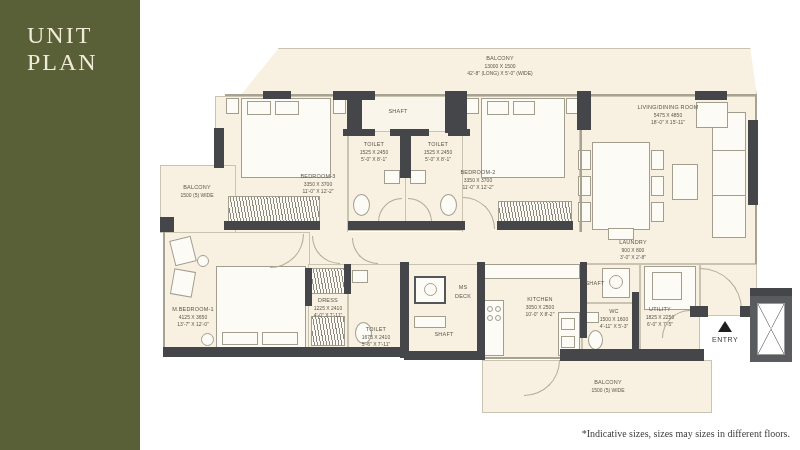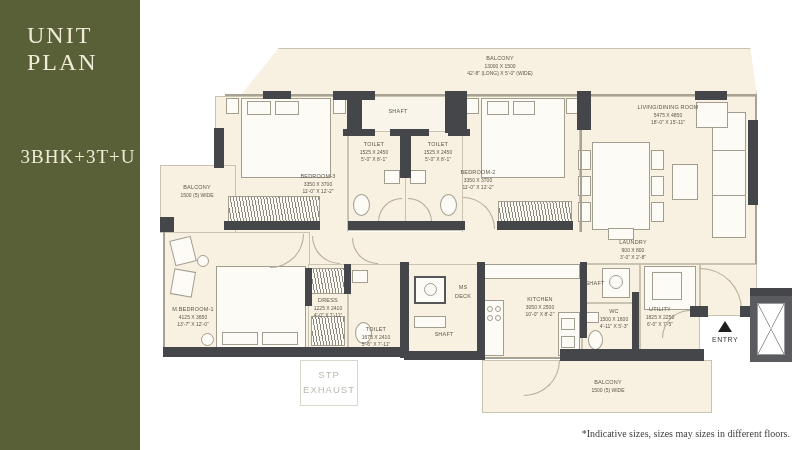--- a/index.html
+++ b/index.html
@@ -41,21 +41,20 @@
   .stp { position:absolute; background:#fff; border:1px solid #dbd7cb; color:#bcb8b0; text-align:center;
     font-size:9.5px; letter-spacing:1px; line-height:1.6; padding-top:6px; box-sizing:border-box; }
   .footnote { position:absolute; right:10px; top:428px; font-family:"Liberation Serif",serif; font-size:10px; color:#3d3d3d; }
   .balcony-top { clip-path:polygon(7.5% 0,98.7% 0,100% 100%,0 100%); }
 </style>
 </head>
 <body>
 
 <div class="sidebar">
   <div class="sb-title">UNIT PLAN</div>
-  <div class="sb-type">3BHK+3T+U</div>
 </div>
 
 <div class="plan">
 
   <div class="room balcony-top" style="left:240px;top:48px;width:517px;height:48px;"></div>
   <div class="room" style="left:215px;top:96px;width:133px;height:137px;"></div>
   <div class="room" style="left:348px;top:96px;width:115px;height:36px;background:#faf5ea;"></div>
   <div class="room" style="left:348px;top:131px;width:58px;height:100px;"></div>
   <div class="room" style="left:405px;top:131px;width:58px;height:100px;"></div>
   <div class="room" style="left:462px;top:96px;width:118px;height:137px;"></div>
@@ -180,24 +179,20 @@
   <div class="wall" style="left:163px;top:347px;width:148px;height:10px;"></div>
   <div class="wall" style="left:311px;top:347px;width:97px;height:10px;"></div>
   <div class="wall" style="left:404px;top:351px;width:78px;height:9px;"></div>
   <div class="wall" style="left:690px;top:306px;width:18px;height:11px;"></div>
   <div class="wall" style="left:740px;top:306px;width:12px;height:11px;"></div>
   <div class="wall" style="left:750px;top:288px;width:42px;height:9px;"></div>
 
   <div style="position:absolute;left:750px;top:296px;width:42px;height:66px;background:#5a5b5e;"></div>
   <div class="shaftX" style="left:757px;top:303px;width:28px;height:52px;"></div>
 
-  <div class="stp" style="left:300px;top:360px;width:58px;height:46px;">
-    <span>STP</span>
-    <span>EXHAUST</span>
-  </div>
 
   <div class="tri" style="left:718px;top:321px;"></div>
   <div class="entry-lbl" style="left:712px;top:336px;">ENTRY</div>
 
   <div class="rlabel" style="left:380px;top:54px;width:240px;">
     <span class="nm">BALCONY</span>
     <span>13000 X 1500</span>
     <span>42'-8" (LONG) X 5'-0" (WIDE)</span>
   </div>
   <div class="rlabel" style="left:368px;top:107px;width:60px;">

